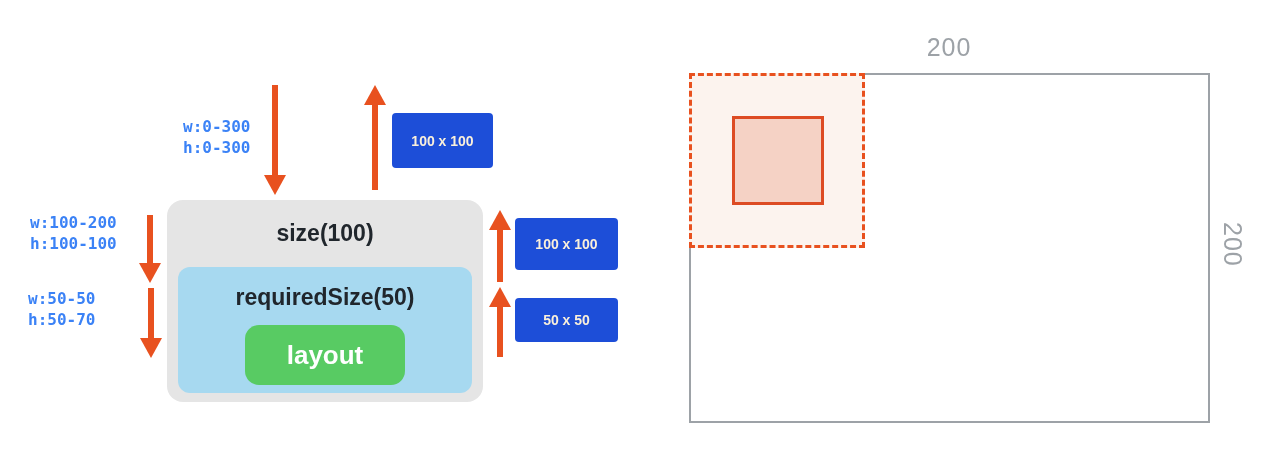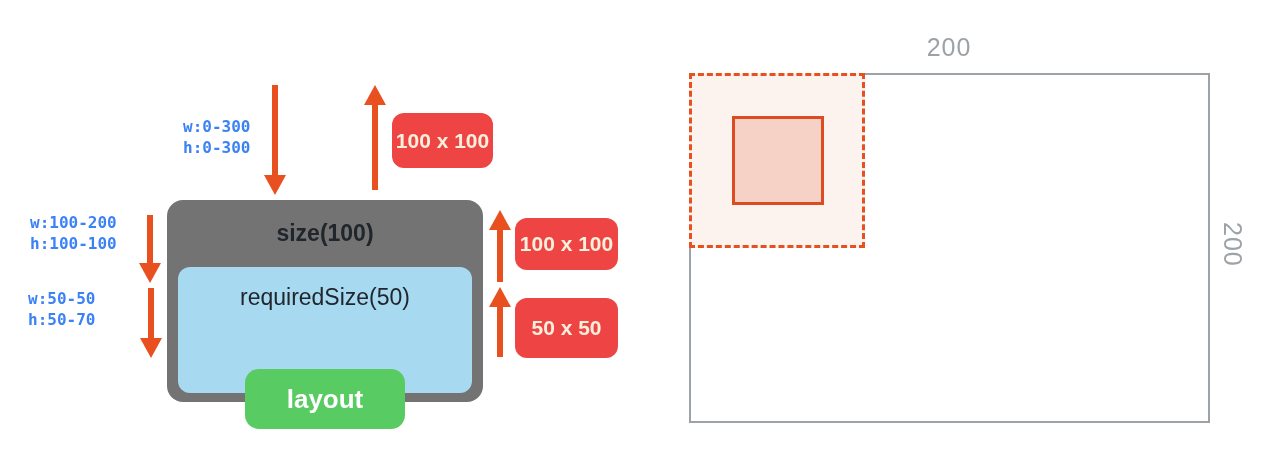--- a/index.html
+++ b/index.html
@@ -19,64 +19,64 @@
     font-weight: bold;
     font-size: 16px;
     line-height: 21px;
     color: #3b82f6;
     letter-spacing: 0px;
     white-space: nowrap;
   }
   .arrow { display: block; }
 
   .badge {
-    background: #ef4444;
-    border-radius: 12px;
+    background: #1d4ed8;
+    border-radius: 4px;
     color: #FAF0DB;
-    font-size: 21px;
+    font-size: 14px;
     font-weight: bold;
     display: flex;
     align-items: center;
     justify-content: center;
     white-space: nowrap;
   }
 
   .outer-box {
     left: 167px; top: 200px;
     width: 316px; height: 202px;
-    background: #737373;
+    background: #e5e5e5;
     border-radius: 16px;
   }
   .outer-box-title {
     position: absolute;
     left: 0; top: 0; width: 100%; height: 67px;
     display: flex; align-items: center; justify-content: center;
     font-size: 23px; font-weight: bold; color: #20262C;
   }
   .inner-box {
     position: absolute;
     left: 11px; top: 67px;
     width: 294px; height: 126px;
     background: #A7D9F0;
     border-radius: 12px;
   }
   .inner-box-title {
     position: absolute;
     left: 0; top: 8px; width: 100%; height: 44px;
     display: flex; align-items: center; justify-content: center;
-    font-size: 23px; font-weight: normal; color: #20262C;
+    font-size: 23px; font-weight: bold; color: #20262C;
   }
   .layout-box {
     position: absolute;
     left: 67px; top: 58px;
     width: 160px; height: 60px;
     background: #58CB63;
     border-radius: 14px;
     display: flex; align-items: center; justify-content: center;
-    font-size: 26px; font-weight: bold; color: #ffffff; margin-top: 44px;
+    font-size: 26px; font-weight: bold; color: #ffffff;
   }
 
   
   .parent-rect {
     left: 689px; top: 73px;
     width: 521px; height: 350px;
     border: 2px solid #9DA2A7;
     box-sizing: border-box;
     background: #ffffff;
   }
@@ -161,21 +161,21 @@
       <line x1="12" y1="18" x2="12" y2="72" stroke="#E8511F" stroke-width="6"></line>
     </svg>
 
     <div class="abs badge" style="left:515px; top:218px; width:103px; height:52px;">100 x 100</div>
 
     <svg class="abs arrow" style="left:488px; top:287px;" width="24" height="70">
       <polygon points="1,20 23,20 12,0" fill="#E8511F"></polygon>
       <line x1="12" y1="18" x2="12" y2="70" stroke="#E8511F" stroke-width="6"></line>
     </svg>
 
-    <div class="abs badge" style="left:515px; top:298px; width:103px; height:60px;">50 x 50</div>
+    <div class="abs badge" style="left:515px; top:298px; width:103px; height:44px;">50 x 50</div>
 
   </div>
 
   <div>
 
     <div class="abs dim-label" style="left:899px; top:33px; width:100px; text-align:center;">200</div>
 
     <div class="abs parent-rect"></div>
 
     <div class="abs dashed-box"></div>

